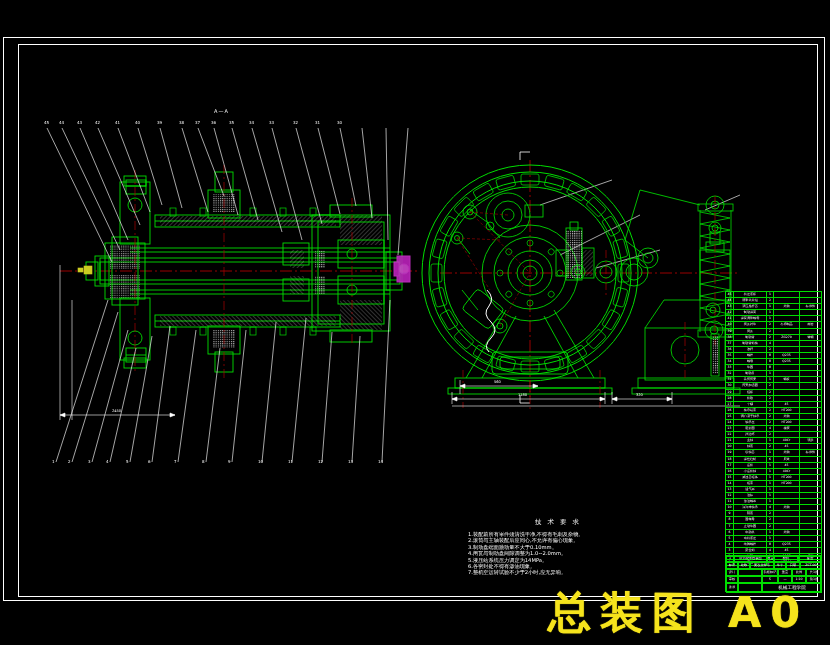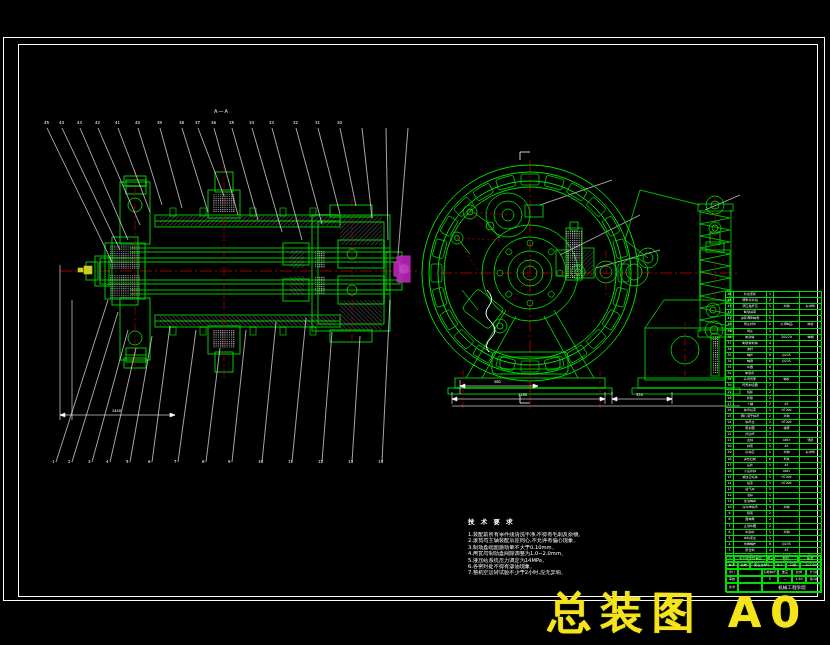--- a/index.html
+++ b/index.html
@@ -39,22 +39,22 @@
     font-weight: 700;
     letter-spacing: 9px;
     line-height: 48px;
     white-space: nowrap;
     text-shadow: 0 0 1px #f5e31c;
   }
 
   
   .tech-block { left: 468px; top: 518px; width: 180px; }
   .tech-title {
-    color: #ffffff; font-size: 6.5px; font-weight: 700;
-    text-align: left; letter-spacing: 2px;
+    color: #ffffff; font-size: 6.5px; font-weight: 400;
+    text-align: center; letter-spacing: 2px;
     font-family: "DejaVu Sans", sans-serif;
     margin-bottom: 4px;
   }
   .tech-line {
     color: #ffffff; font-size: 5.2px; line-height: 6.4px;
     font-family: "DejaVu Sans", sans-serif;
     white-space: nowrap;
   }
 
   

